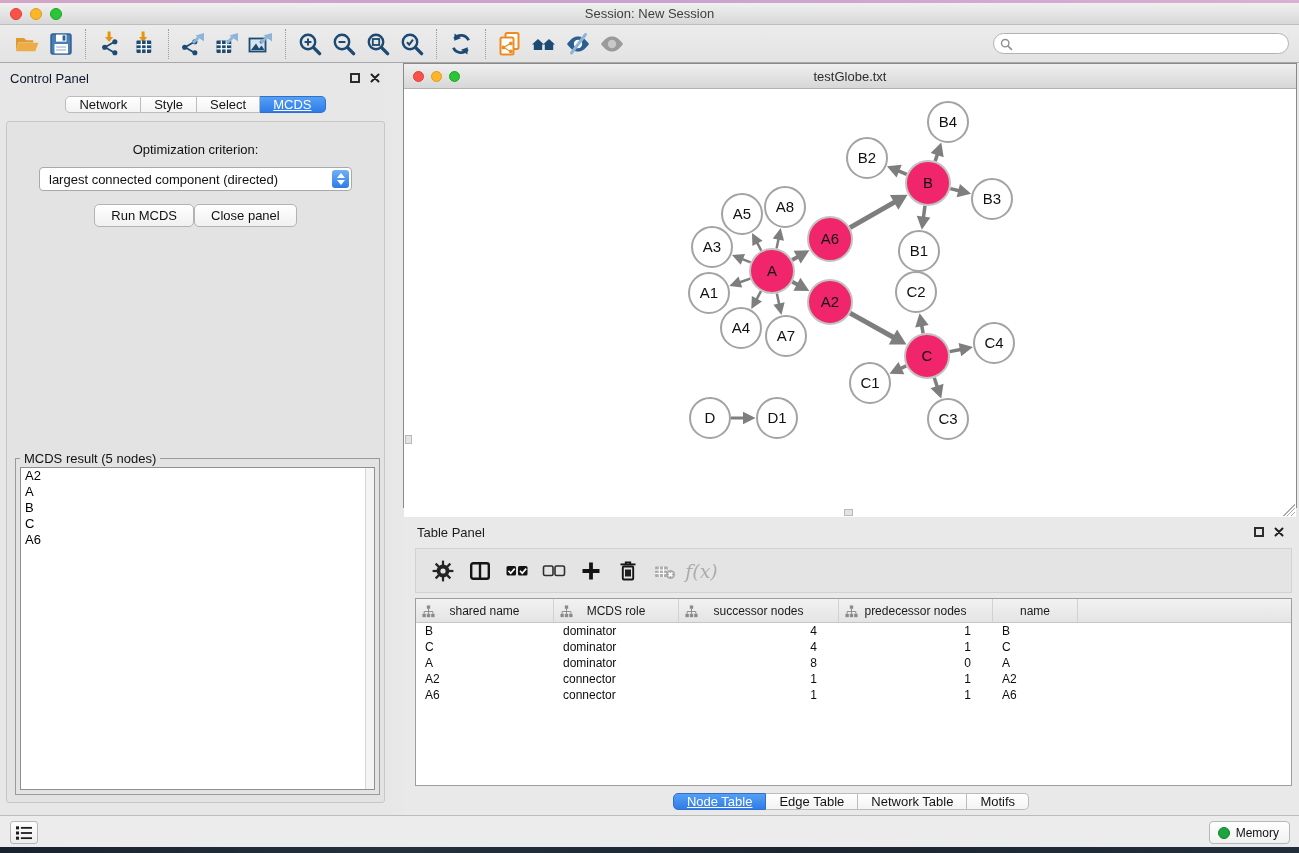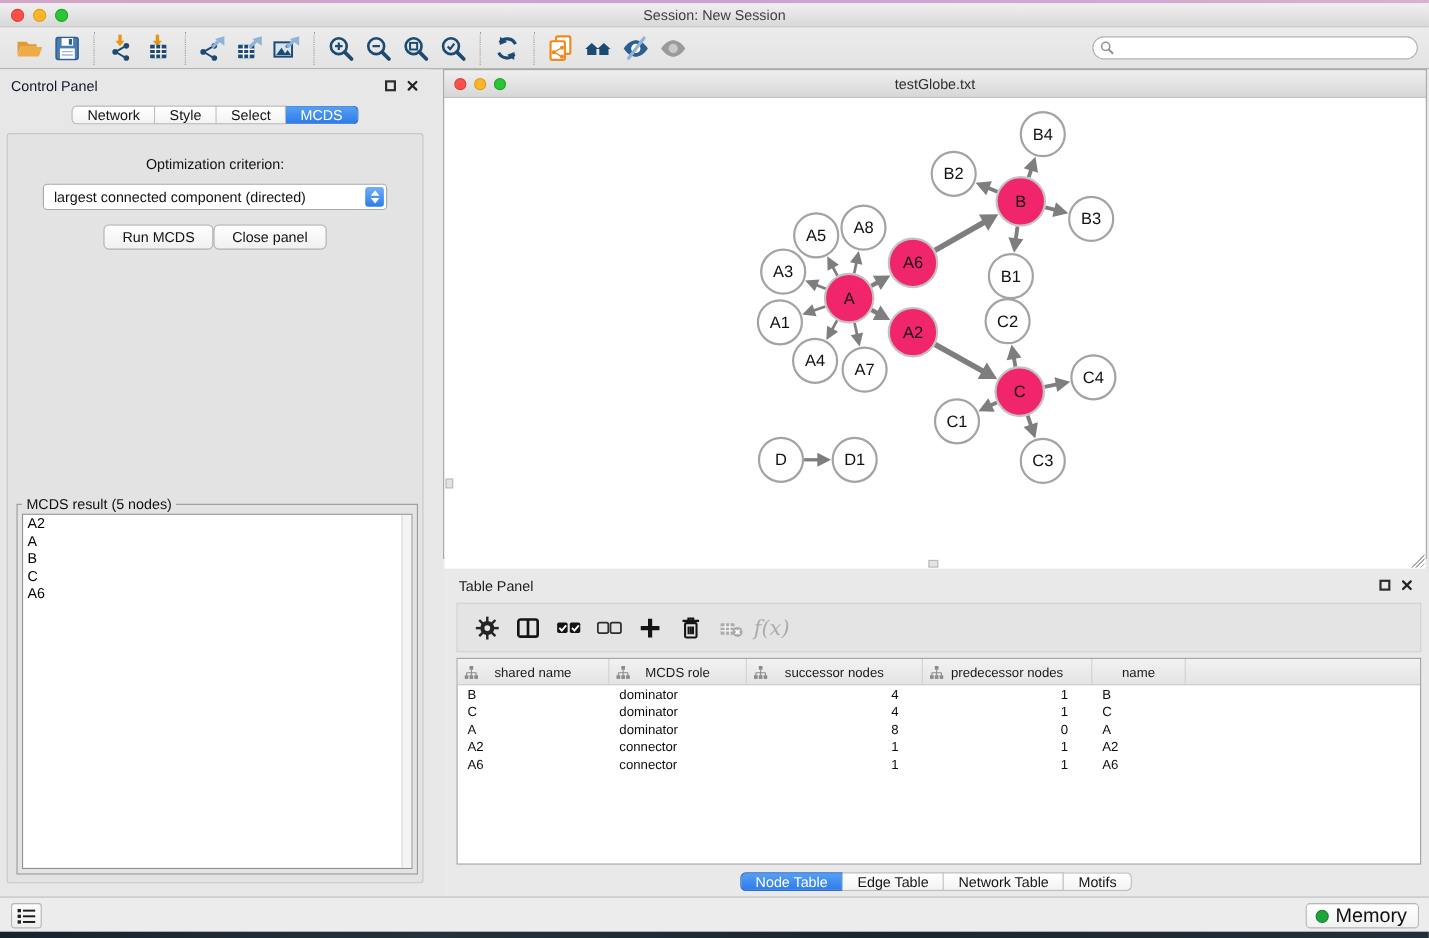--- a/index.html
+++ b/index.html
@@ -35,21 +35,21 @@
   .panel-head { height:30px; display:flex; align-items:center; padding:0 10px; }
   .panel-head-title { font-size:13px; color:#0f172a; }
   .panel-head-icons { margin-left:auto; display:flex; align-items:center; gap:9px; }
   .float-box { width:10px; height:10px; border:2px solid #2d2d2d; background:transparent; }
   .close-x { width:12px; height:12px; }
   .seg-tabs { display:flex; justify-content:center; margin-top:3px; }
   .seg-tab { font-size:13px; padding:0 13px; background:linear-gradient(#ffffff,#f3f3f3);
     border:1px solid #bcbcbc; border-left-width:0; color:#141414; cursor:default; }
   .seg-tab:first-child { border-left-width:1px; border-radius:5px 0 0 5px; }
   .seg-tab:last-child { border-radius:0 5px 5px 0; }
-  .seg-tab.active { background:linear-gradient(#55a0f4,#2f7ce8); color:#fff; border-color:#2f6fd0; }
+  .seg-tab.active { background:linear-gradient(#55a0f4,#2f7ce8); color:#fff; border-color:#2f6fd0;text-decoration:underline; }
   .cp-inner { position:absolute; left:6px; right:6px; top:58px; bottom:12px;
     background:#e3e3e3; border:1px solid #c7c7c7; border-radius:3px; }
   .opt-label { text-align:center; margin-top:20px; font-size:13px; color:#111; }
   .combo { width:313px; height:24px; margin:10px auto 0 auto; background:#fff;
     border:1px solid #a9a9a9; border-radius:4px; display:flex; align-items:center; position:relative; cursor:default; }
   .combo-value { font-size:13px; color:#111; padding-left:9px; white-space:nowrap; }
   .combo-spin { position:absolute; right:2px; top:2px; bottom:2px; width:17px; border-radius:3px;
     background:linear-gradient(#6fb0f7,#2e7be8); display:flex; flex-direction:column;
     align-items:center; justify-content:center; gap:2px; }
   .combo-spin .tri-up { width:0; height:0; border-left:4px solid transparent; border-right:4px solid transparent; border-bottom:5px solid #fff; }
@@ -104,21 +104,21 @@
   .tp-tabs { position:absolute; left:0; right:0; top:272px; display:flex; justify-content:center; }
 
   
   .status-bar { position:absolute; left:0; top:815px; width:1299px; height:32px;
     background:#ececec; border-top:1px solid #bcbcbc; }
   .list-btn { position:absolute; left:10px; top:5px; width:28px; height:23px;
     background:linear-gradient(#fdfdfd,#ededed); border:1px solid #b7b7b7; border-radius:3px;
     display:flex; align-items:center; justify-content:center; }
   .memory-btn { position:absolute; right:9px; top:5px; height:23px; padding:0 10px 0 8px;
     background:linear-gradient(#ffffff,#f1f1f1); border:1px solid #b7b7b7; border-radius:4px;
-    display:flex; align-items:center; gap:6px; font-size:18px; color:#111; }
+    display:flex; align-items:center; gap:6px; font-size:12px; color:#111; }
   .mem-dot { width:12px; height:12px; border-radius:50%; background:#1ea43c; border:1px solid #158231; }
   .desktop-bottom { position:absolute; left:0; top:847px; width:1299px; height:6px;
     background:linear-gradient(90deg,#18222e,#24313d 30%,#1a2530 60%,#222e3a); }
 </style>
 </head>
 <body>
 
 <div class="desktop-top"></div>
 <div class="titlebar">
   <div class="lights">

